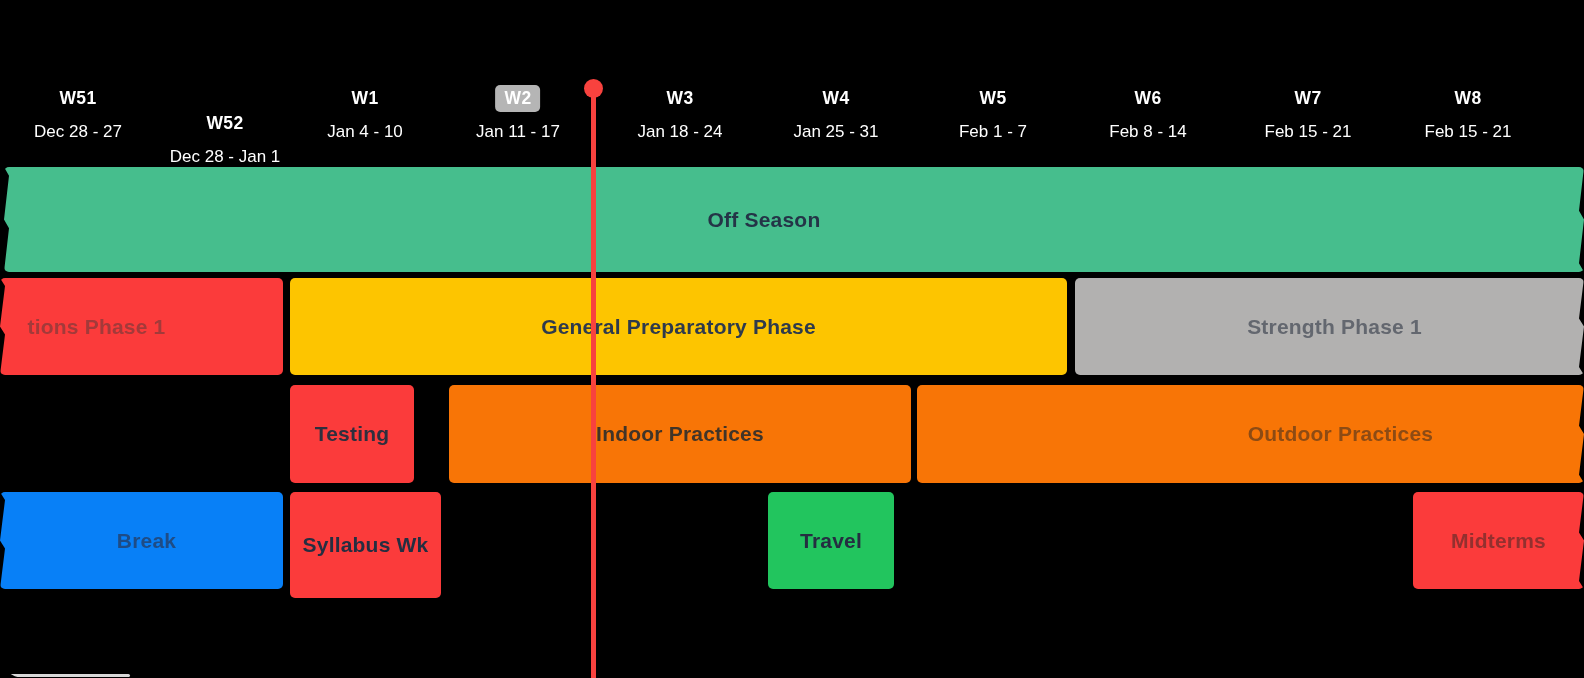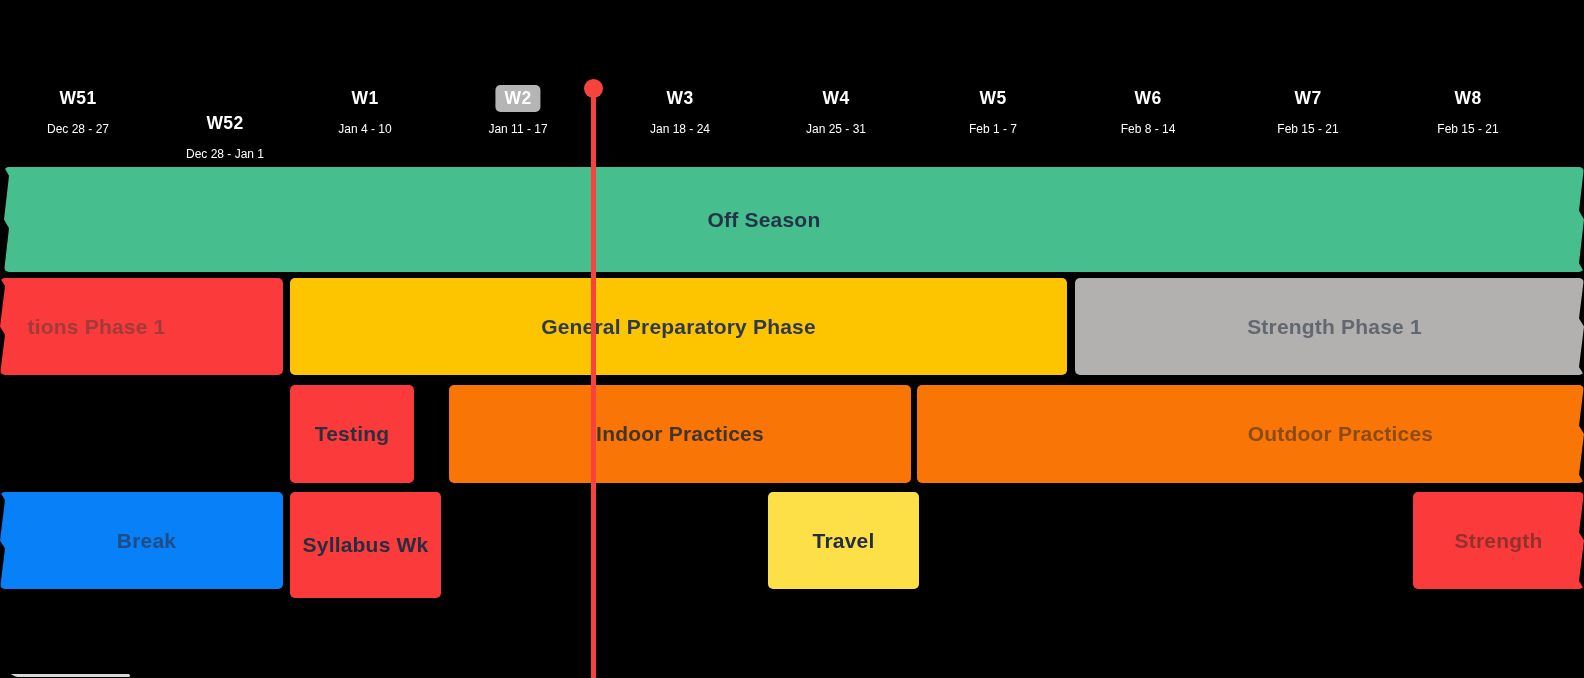--- a/index.html
+++ b/index.html
@@ -5,21 +5,21 @@
   html,body{margin:0;padding:0;background:#000;}
   .canvas{
     position:relative;width:1584px;height:678px;background:#000;overflow:hidden;
     font-family:"Liberation Sans","DejaVu Sans",sans-serif;
     border-radius:24px;
   }
   
   .week-col{position:absolute;top:84px;transform:translateX(-50%);text-align:center;cursor:pointer;}
   .week-label{height:29px;display:flex;align-items:center;justify-content:center;}
   .week-chip{color:#fff;font-weight:bold;font-size:17.5px;letter-spacing:.3px;line-height:1;padding:5px 9px;border-radius:5px;}
-  .week-dates{color:#fff;font-size:12px;margin-top:9px;white-space:nowrap;}
+  .week-dates{color:#fff;font-size:17px;margin-top:9px;white-space:nowrap;}
   
   .bar{position:absolute;border-radius:5px;box-sizing:border-box;}
   .bar-label{
     position:absolute;top:50%;font-weight:bold;font-size:21px;white-space:nowrap;
     transform:translate(-50%,-50%);letter-spacing:.2px;
   }
   
   .now-line{position:absolute;width:5px;z-index:50;}
   .now-handle{position:absolute;width:19px;height:19px;border-radius:50%;z-index:51;}
   .scrollbar-thumb{position:absolute;border-radius:2px;z-index:60;}
@@ -111,23 +111,23 @@
       </div>
       <div class="bar" style="left: 917px; top: 385px; width: 667px; height: 98px; background: rgb(248, 117, 6); clip-path: polygon(0px 0px, 667px 0px, 666px 8.2px, 665px 16.3px, 664px 24.5px, 663px 32.7px, 662px 40.8px, 667px 49px, 666px 57.2px, 665px 65.3px, 664px 73.5px, 663px 81.7px, 662px 89.8px, 667px 98px, 0px 98px, 0px 89.8px, 0px 81.7px, 0px 73.5px, 0px 65.3px, 0px 57.2px, 0px 49px, 0px 40.8px, 0px 32.7px, 0px 24.5px, 0px 16.3px, 0px 8.2px);">
         <span class="bar-label" style="color: rgb(141, 75, 20); left: calc(50% + 90px);">Outdoor Practices</span>
       </div>
       <div class="bar" style="left: 0px; top: 492px; width: 283px; height: 97px; background: rgb(8, 128, 247); clip-path: polygon(0px 0px, 283px 0px, 283px 8.1px, 283px 16.2px, 283px 24.3px, 283px 32.3px, 283px 40.4px, 283px 48.5px, 283px 56.6px, 283px 64.7px, 283px 72.8px, 283px 80.8px, 283px 88.9px, 283px 97px, 0px 97px, 1px 88.9px, 2px 80.8px, 3px 72.8px, 4px 64.7px, 5px 56.6px, 0px 48.5px, 1px 40.4px, 2px 32.3px, 3px 24.3px, 4px 16.2px, 5px 8.1px);">
         <span class="bar-label" style="color: rgb(30, 76, 134); left: calc(50% + 5px);">Break</span>
       </div>
       <div class="bar" style="left: 290px; top: 492px; width: 151px; height: 106px; background: rgb(251, 59, 59);">
         <span class="bar-label" style="color: rgb(37, 46, 65); left: calc(50% + 0px);">Syllabus Wk</span>
       </div>
-      <div class="bar" style="left: 768px; top: 492px; width: 151px; height: 97px; background: #fde047;">
+      <div class="bar" style="left: 768px; top: 492px; width: 126px; height: 97px; background: #22c55e;">
         <span class="bar-label" style="color: rgb(37, 46, 65); left: calc(50% + 0px);">Travel</span>
       </div>
       <div class="bar" style="left: 1413px; top: 492px; width: 171px; height: 97px; background: rgb(251, 59, 59); clip-path: polygon(0px 0px, 171px 0px, 170px 8.1px, 169px 16.2px, 168px 24.3px, 167px 32.3px, 166px 40.4px, 171px 48.5px, 170px 56.6px, 169px 64.7px, 168px 72.8px, 167px 80.8px, 166px 88.9px, 171px 97px, 0px 97px, 0px 88.9px, 0px 80.8px, 0px 72.8px, 0px 64.7px, 0px 56.6px, 0px 48.5px, 0px 40.4px, 0px 32.3px, 0px 24.3px, 0px 16.2px, 0px 8.1px);">
-        <span class="bar-label" style="color: rgb(147, 48, 47); left: calc(50% + 0px);">Strength</span>
+        <span class="bar-label" style="color: rgb(147, 48, 47); left: calc(50% + 0px);">Midterms</span>
       </div>
     </div>
   <div class="now-line" id="now-line" style="left: 591px; top: 88px; height: 590px; background: rgb(248, 66, 62);"></div>
   <div class="now-handle" id="now-handle" style="left: 584px; top: 79px; background: rgb(248, 66, 62);"></div>
   <div class="scrollbar-thumb" id="scrollbar-thumb" style="left: 0px; top: 674px; width: 130px; height: 3px; background: rgb(216, 216, 216);"></div>
 </div>
 
 </body></html>

